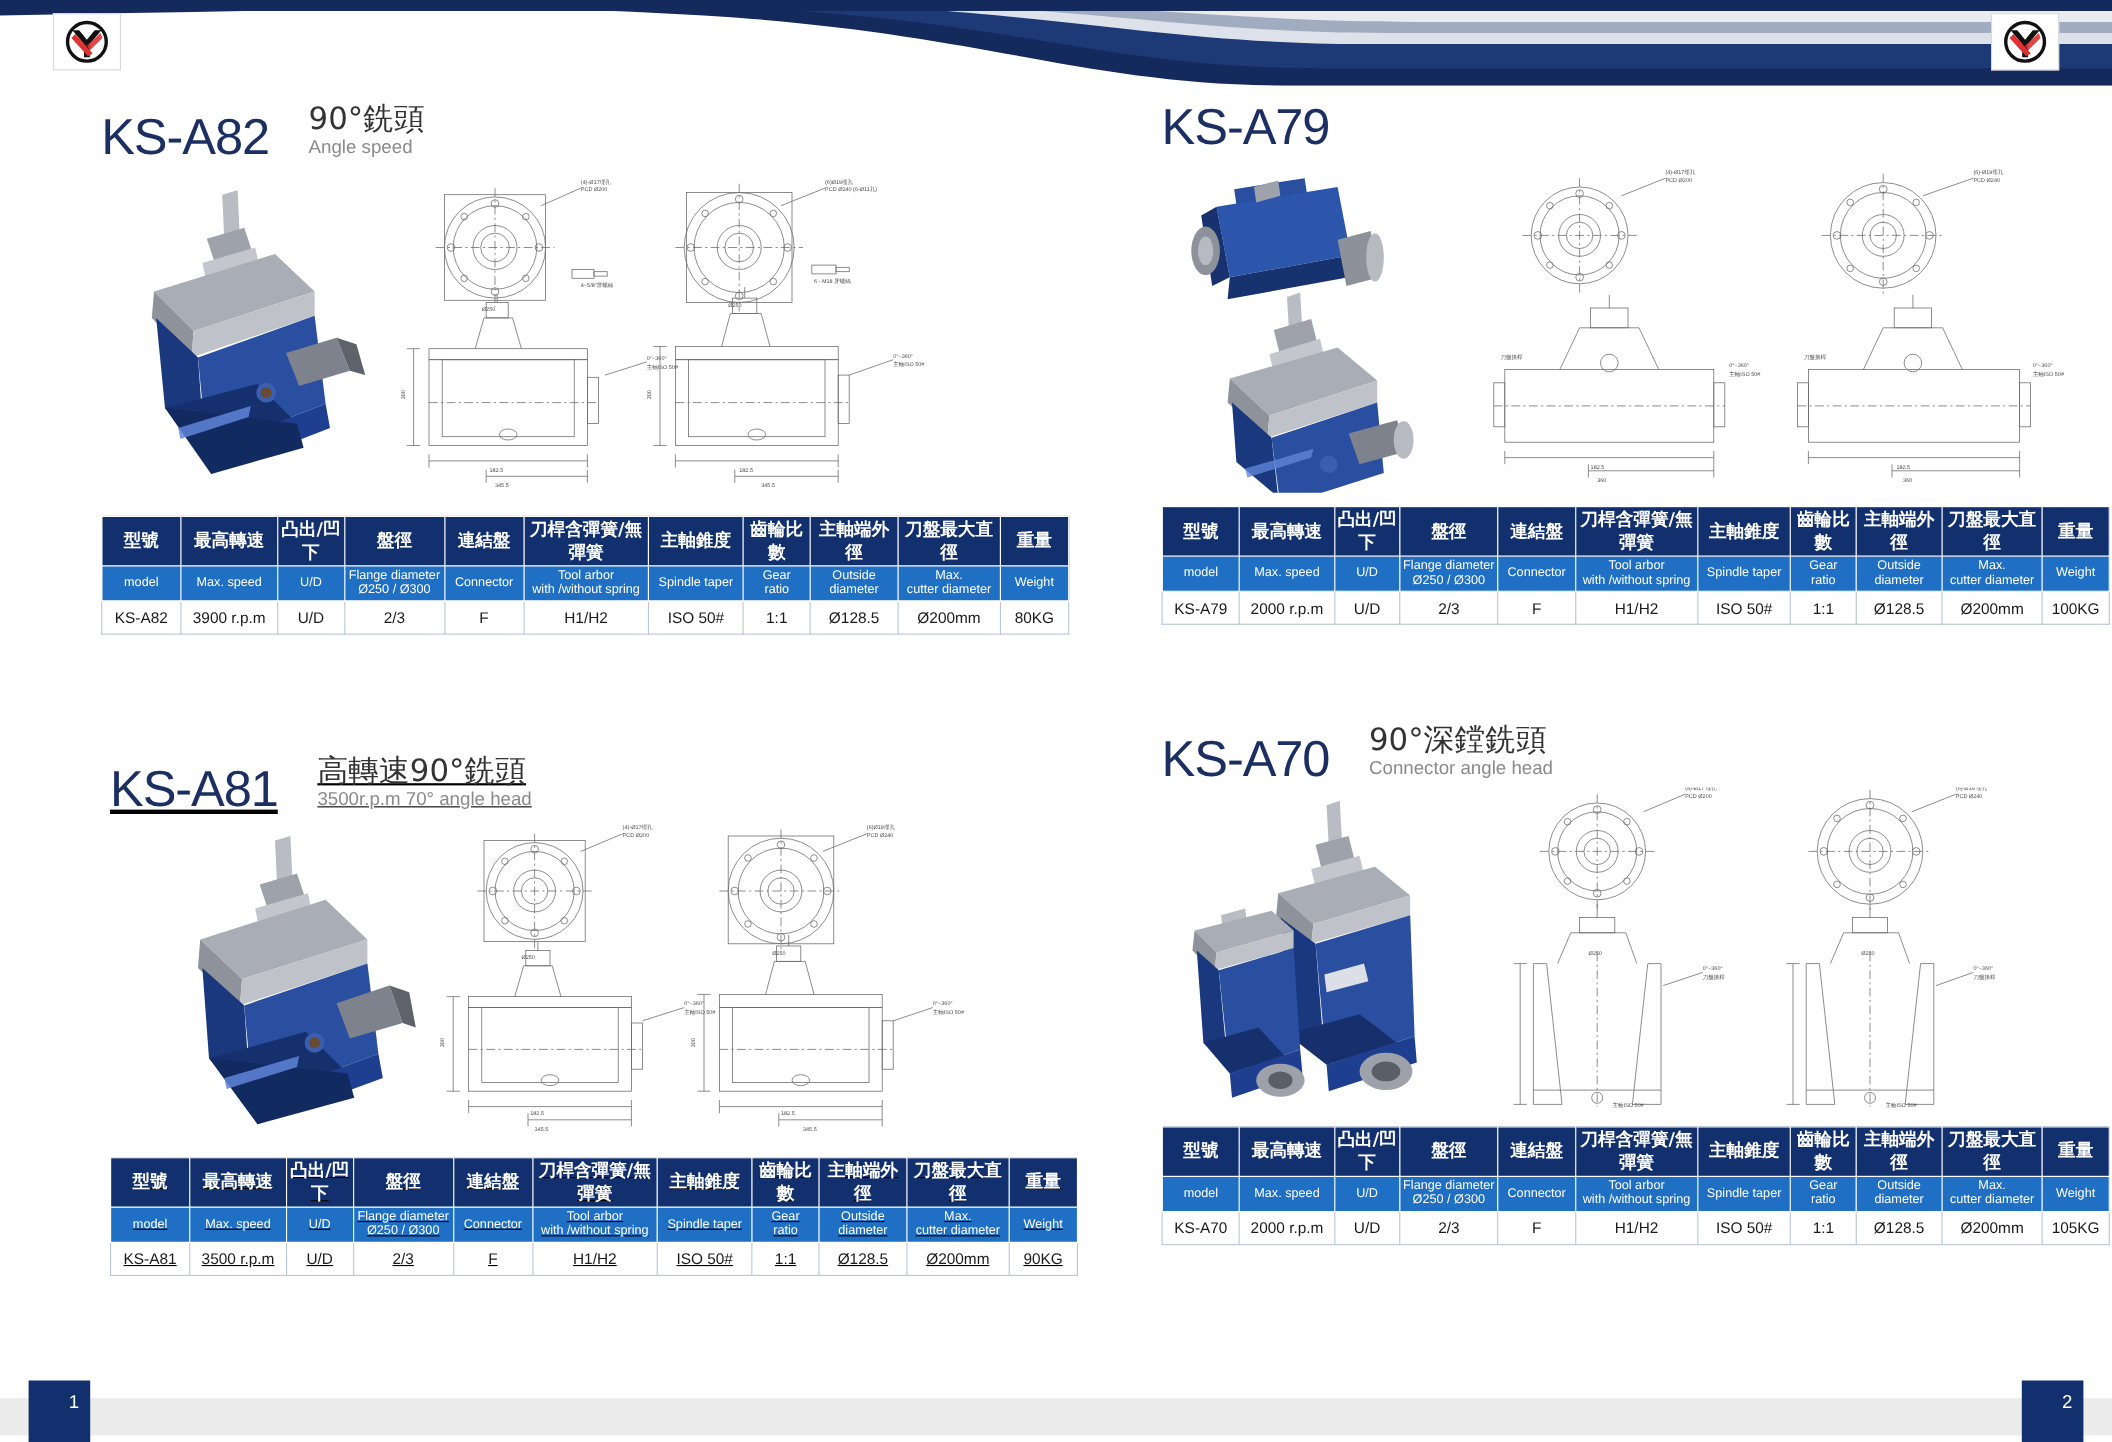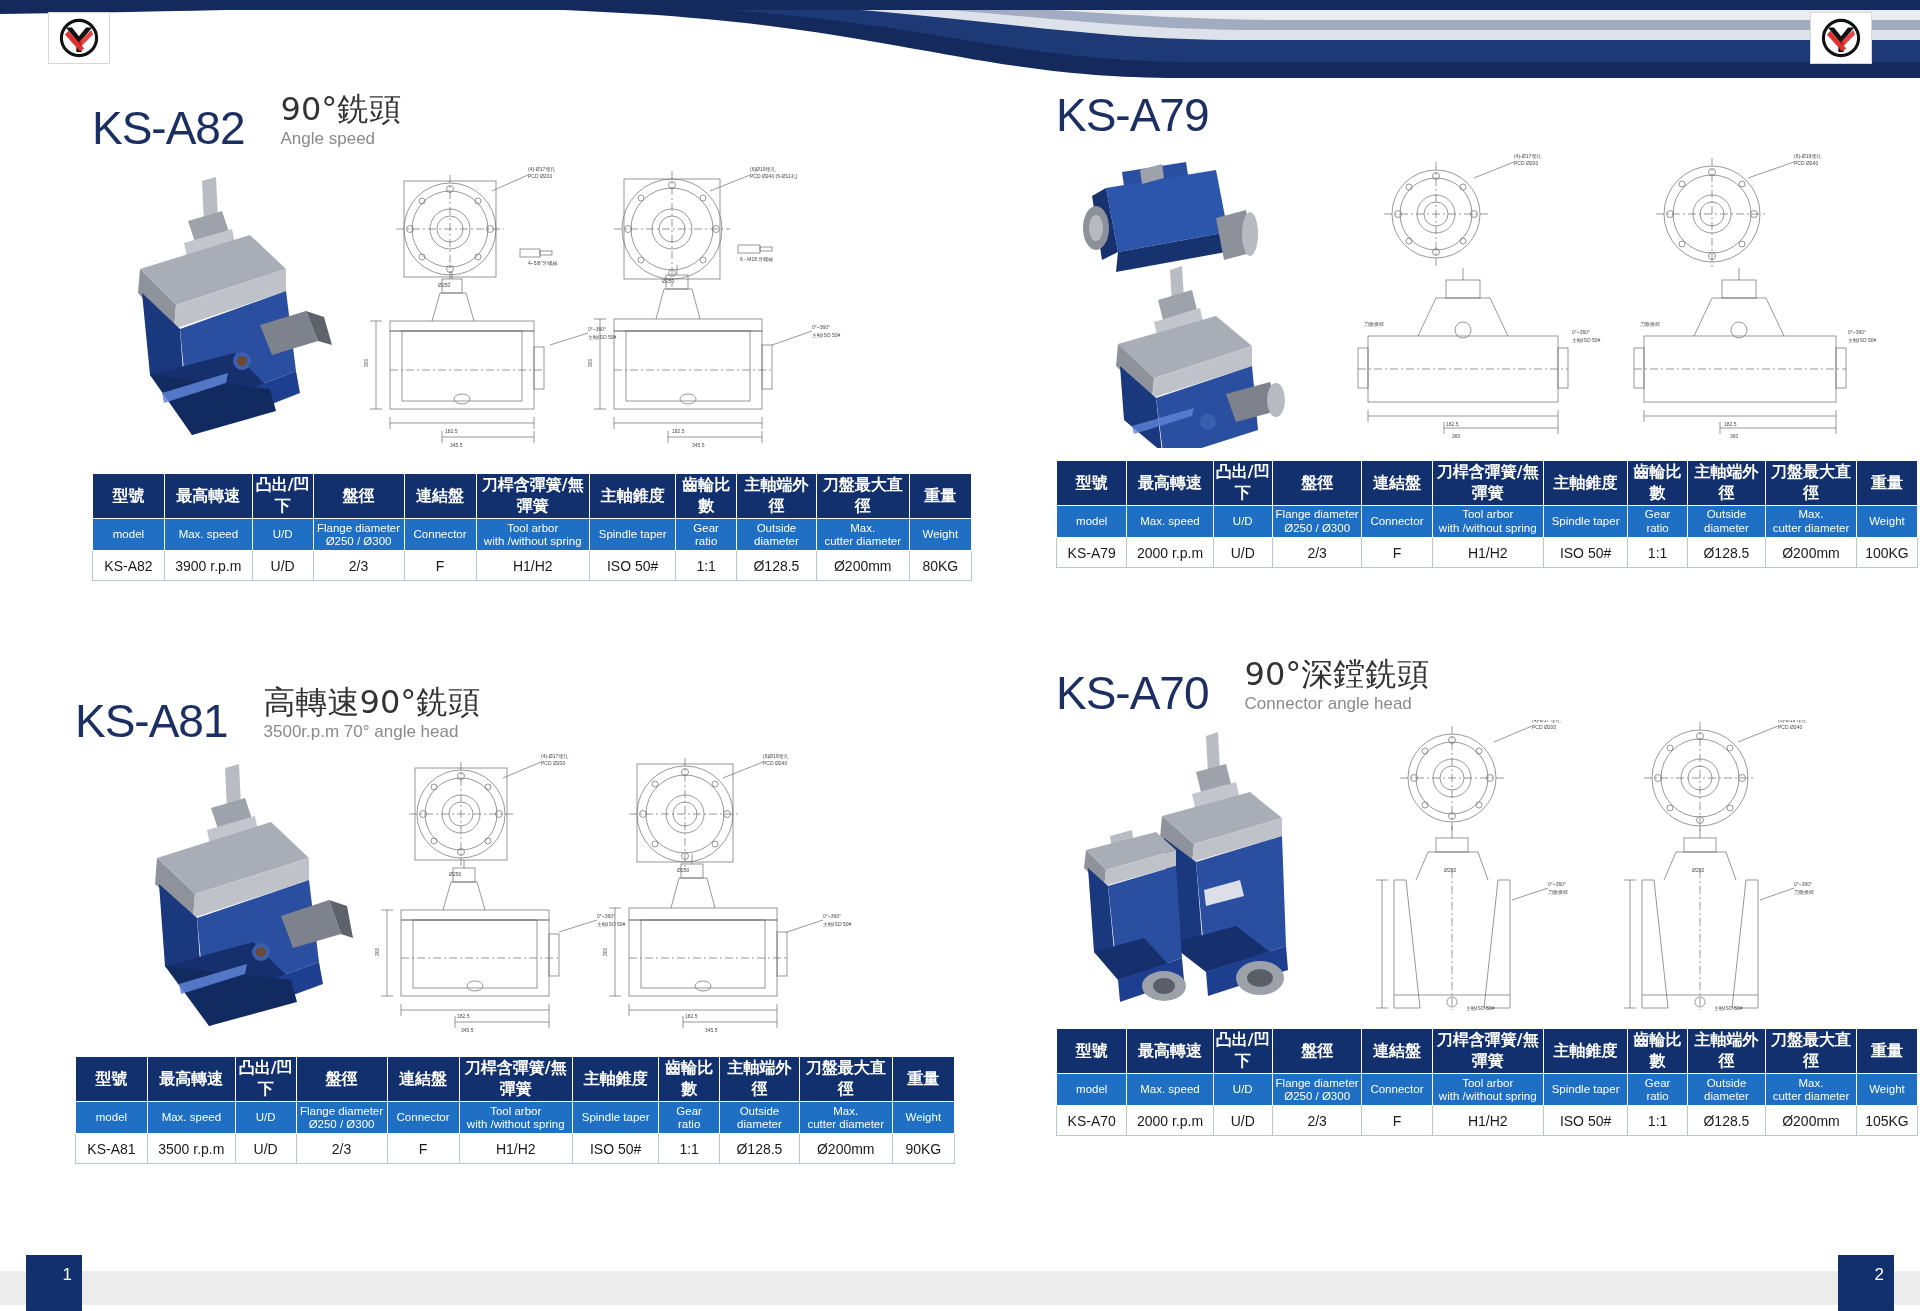--- a/index.html
+++ b/index.html
@@ -30,21 +30,21 @@
 
   
   .block { position:absolute;margin-left:44px; }
   .title-row { display:flex; align-items:flex-end; }
   .model-code {
     font-size:46px; font-weight:400; color:#1b2f63; letter-spacing:-1px;
     line-height:1; font-family:"Liberation Sans", sans-serif;
   }
   .title-text { margin-left:36px; padding-bottom:2px; }
   .title-cn {
-    font-size:32px; color:#333; line-height:1.12; font-weight:400;
+    font-size:28px; color:#333; line-height:1.12; font-weight:400;
     font-family:"DejaVu Sans","Liberation Sans",sans-serif;
   }
   .title-en {
     font-size:17px; color:#8a8a8a; line-height:1.2; margin-top:1px;
     font-family:"Liberation Sans", sans-serif;
   }
 
   
   .figures { position:relative; }
 
@@ -497,21 +497,21 @@
         <td>ISO 50#</td>
         <td>1:1</td>
         <td>Ø128.5</td>
         <td>Ø200mm</td>
         <td>100KG</td>
       </tr>
     </tbody>
       </table>
   </div>
 
-  <div class="block" style="left:31px; top:685px; width:880px;">
+  <div class="block" style="left:56px; top:685px; width:880px;text-decoration:underline;">
     <div class="title-row">
       <div class="model-code">KS-A81</div>
       <div class="title-text">
         <div class="title-cn">高轉速90°銑頭</div>
         <div class="title-en">3500r.p.m 70° angle head</div>
       </div>
     </div>
 
     <div class="figures" style="height:290px; margin-top:14px;">
       <svg style="position:absolute; left:40px; top:0;" width="240" height="290" viewBox="0 0 240 290">

